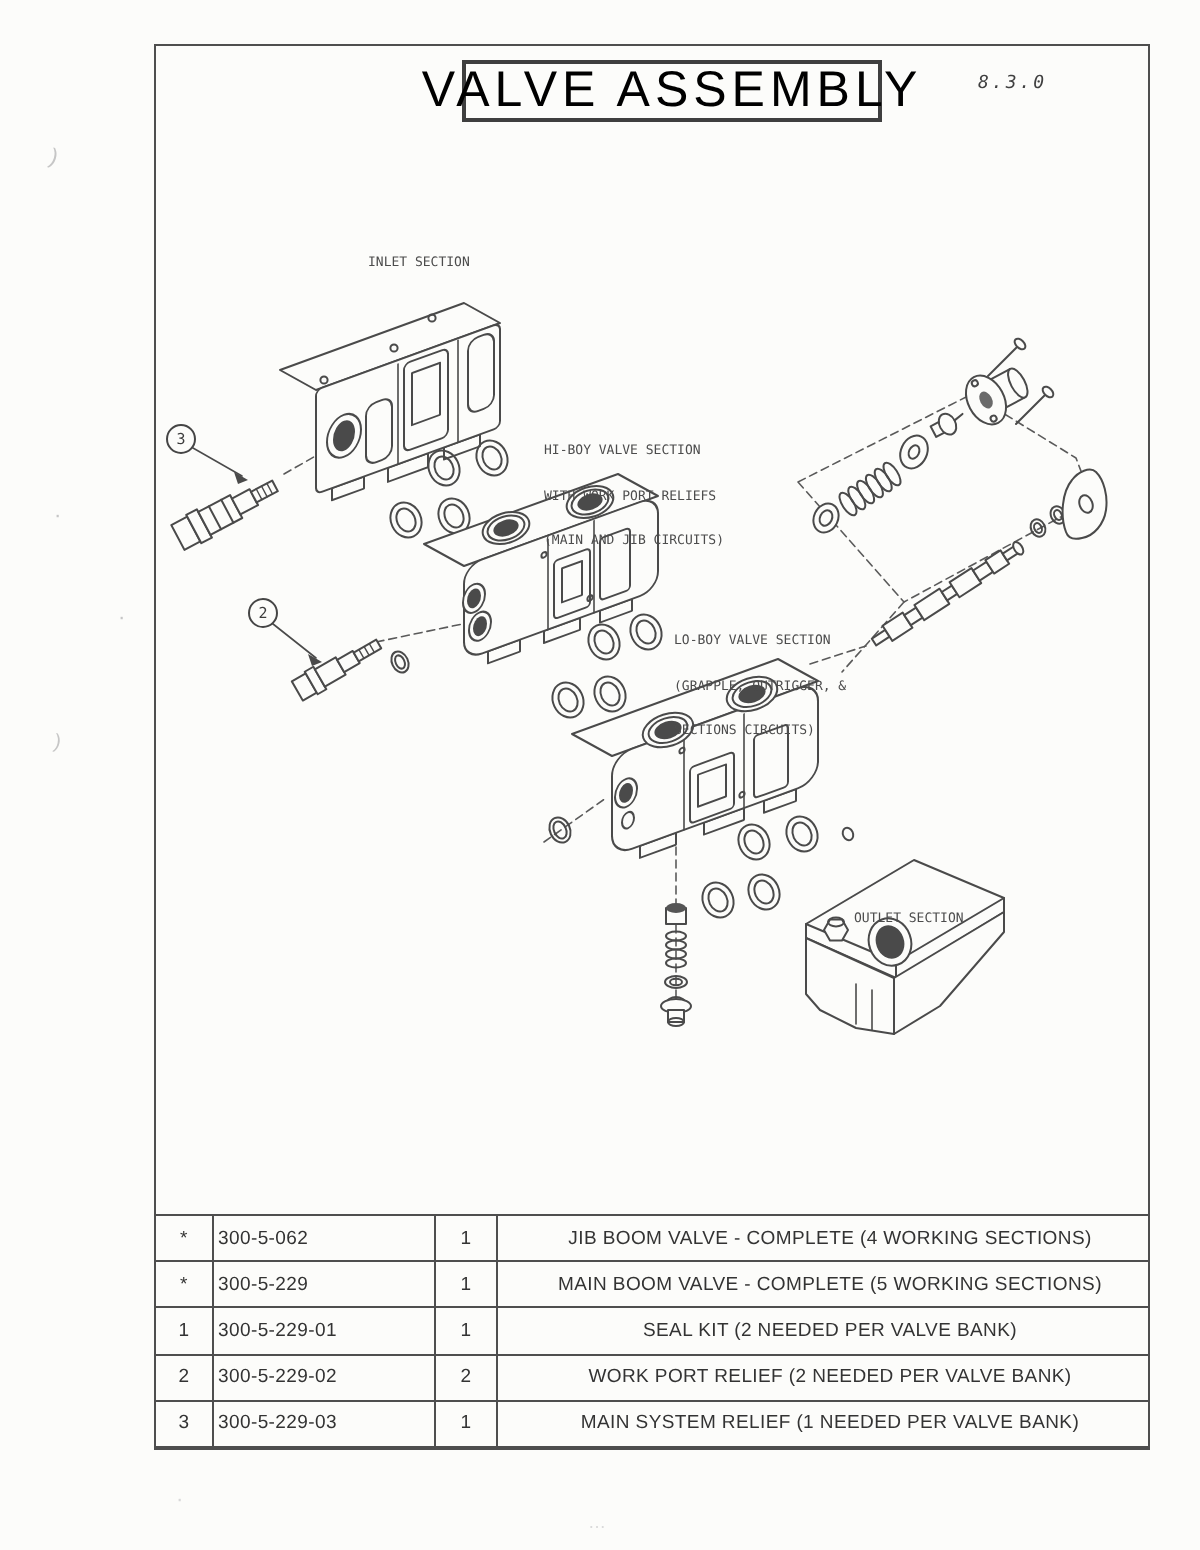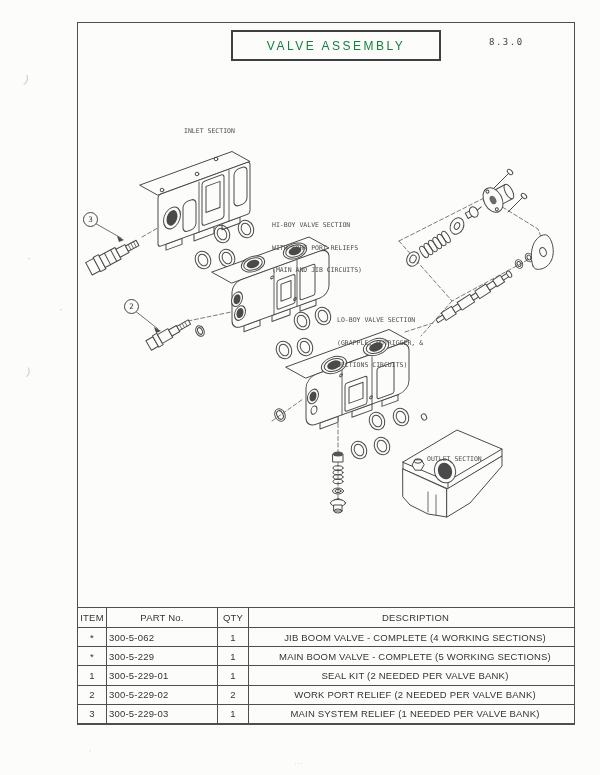--- a/index.html
+++ b/index.html
@@ -1,22 +1,22 @@
 <!DOCTYPE html>
 <html><head>
 <meta charset="utf-8">
 <style>
   html,body{margin:0;padding:0;width:600px;height:775px;background:#fcfcfa;overflow:hidden;}
   body{position:relative;font-family:"Liberation Sans",sans-serif;color:#3c3c3c;}
   .frame{position:absolute;left:77px;top:22px;width:496px;height:701px;border:1px solid #4e4e4e;}
   .title-box{position:absolute;left:231px;top:30px;width:206px;height:27px;border:2px solid #3f3f3f;
     display:flex;align-items:center;justify-content:center;}
-  .title-text{font-size:12px;letter-spacing:2.5px;color:#15803d;white-space:nowrap;}
+  .title-text{font-size:25px;letter-spacing:2.5px;color:#000000;white-space:nowrap;}
   .rev{position:absolute;left:489px;top:37px;font-family:"DejaVu Sans Mono",monospace;
-    font-size:9px;letter-spacing:1.5px;color:#3f3f3f;}
+    font-size:9px;letter-spacing:1.5px;color:#3f3f3f;font-style:italic;}
   .cadlabel{position:absolute;font-family:"DejaVu Sans Mono",monospace;font-size:6.5px;
     line-height:7.5px;color:#4c4c4c;letter-spacing:0px;white-space:pre;}
   .center{text-align:left;}
   .balloon{position:absolute;width:13px;height:13px;border:1px solid #454545;border-radius:50%;
     font-family:"DejaVu Sans Mono",monospace;font-size:7.5px;line-height:13px;text-align:center;color:#3c3c3c;
     background:#fcfcfa;}
   svg{position:absolute;left:0;top:0;}
   table.parts{position:absolute;left:77px;top:607px;width:497px;height:117px;border-collapse:collapse;
     table-layout:fixed;font-size:9.5px;letter-spacing:0.2px;color:#333;background:#fcfcfa;}
   table.parts th,table.parts td{border:1px solid #4e4e4e;padding:0 2px;font-weight:normal;
@@ -348,26 +348,20 @@
 <div class="cadlabel" style="left:427px;top:409px;margin-top:47px;">OUTLET SECTION</div>
 
 <table class="parts">
   <colgroup>
       <col style="width:29px">
       <col style="width:111px">
       <col style="width:31px">
       <col style="width:326px">
     </colgroup>
   <tbody>
-      <tr style="height:20px;">
-    <th class="c-item">ITEM</th>
-    <th class="c-part">PART No.</th>
-    <th class="c-qty">QTY</th>
-    <th class="c-desc">DESCRIPTION</th>
-  </tr>
   <tr>
     <td class="c-item">*</td>
     <td class="c-part">300-5-062</td>
     <td class="c-qty">1</td>
     <td class="c-desc">JIB BOOM VALVE - COMPLETE (4 WORKING SECTIONS)</td>
   </tr>
   <tr>
     <td class="c-item">*</td>
     <td class="c-part">300-5-229</td>
     <td class="c-qty">1</td>

